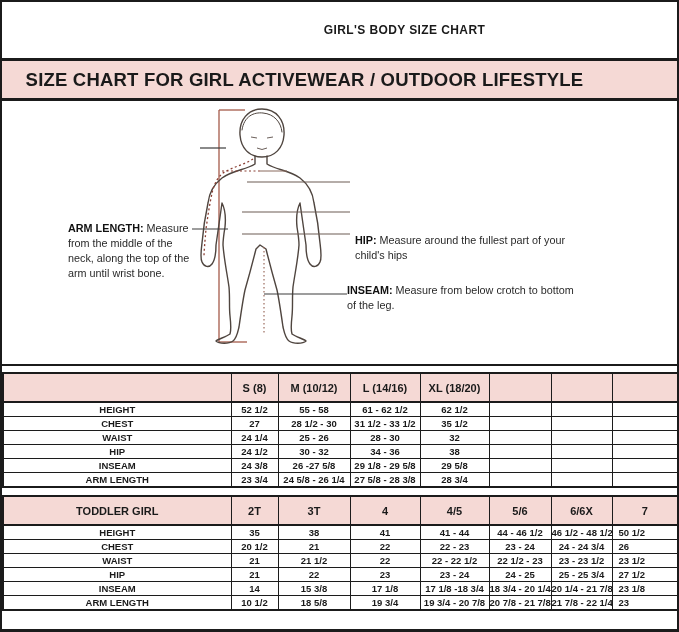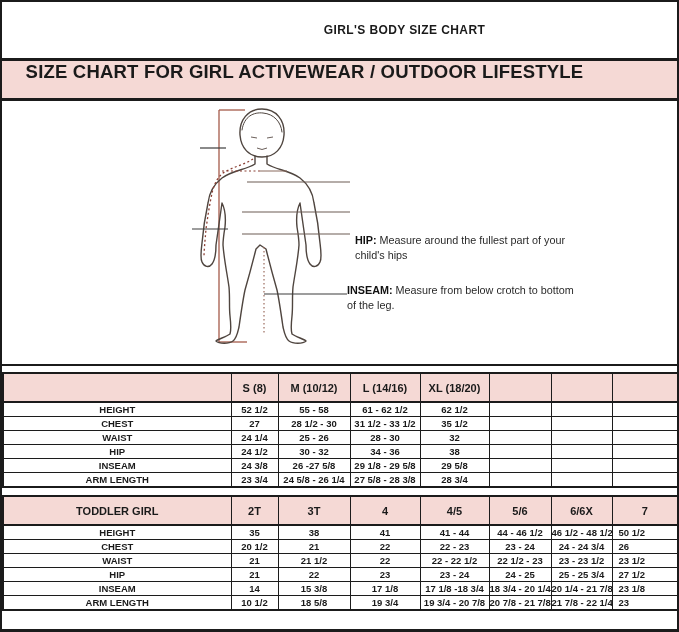--- a/index.html
+++ b/index.html
@@ -6,21 +6,21 @@
   body{width:679px;height:632px;font-family:"Liberation Sans","DejaVu Sans",sans-serif;color:#1a1a1a;}
   .page{position:relative;width:679px;height:632px;box-sizing:border-box;
         border:2px solid #1b1b1b;border-bottom-width:3px;overflow:hidden;background:#fff;}
 
   
   .title-box{height:59px;border-bottom:3px solid #1b1b1b;display:flex;align-items:center;justify-content:center;padding-left:130px;box-sizing:border-box;}
   .title-box h1{margin:0;font-size:12px;font-weight:bold;letter-spacing:.4px;}
 
   
   .banner{height:40px;border-bottom:3px solid #1b1b1b;background:var(--pink,#f5d9d5);
-          display:flex;justify-content:center;padding-right:70px;box-sizing:border-box;}
+          display:flex;align-items:center;justify-content:center;padding-right:70px;box-sizing:border-box;}
   .banner h2{margin:0;font-size:18.5px;font-weight:bold;letter-spacing:.2px;}
 
   
   .figure-box{position:relative;height:263px;border-bottom:2px solid #1b1b1b;}
   .figure-box svg{position:absolute;left:0;top:0;}
   .ann{position:absolute;font-size:10.8px;line-height:15px;color:#2a2a2a;}
   .ann b{color:#111;}
   .ann-height{left:66px;top:38px;width:142px;}
   .ann-arm{left:66px;top:120px;width:132px;}
   .ann-chest{left:353px;top:70px;width:205px;}
@@ -91,20 +91,21 @@
         <path d="M240,111 H348"></path>
         <path d="M240,133 H348"></path>
       </g>
       <g stroke="#3c3c3c" stroke-width="1.2" fill="none">
         <path d="M198,47 H224"></path>
         <path d="M190,128 H226"></path>
         <path d="M262,193 H345"></path>
       </g>
     </svg>
 
+    <div class="ann ann-arm"><b>ARM LENGTH:</b> <span>Measure from the middle of the neck, along the top of the arm until wrist bone.</span></div>
     <div class="ann ann-hip"><b>HIP:</b> <span>Measure around the fullest part of your child's hips</span></div>
     <div class="ann ann-inseam"><b>INSEAM:</b> <span>Measure from below crotch to bottom of the leg.</span></div>
   </div>
 
   <div class="gap1"></div>
 
   <table class="size-table">
     <colgroup>
         <col class="c0">
         <col class="c1">

